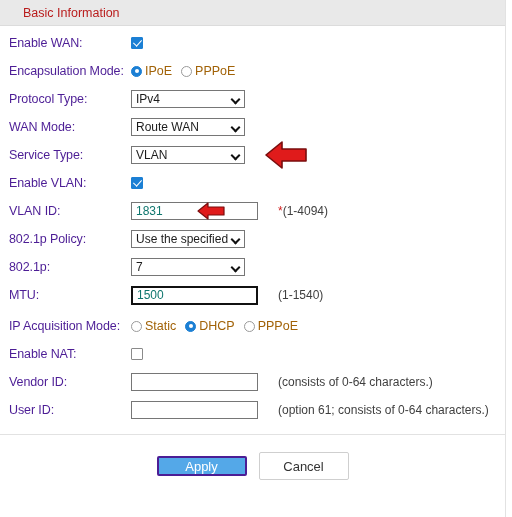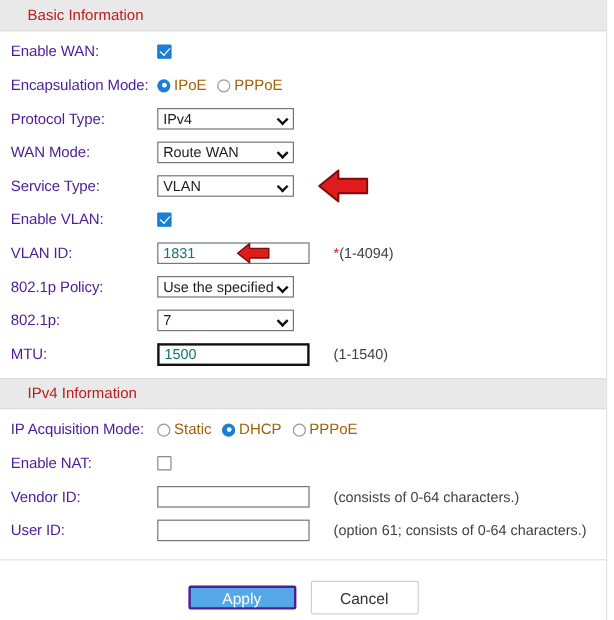--- a/index.html
+++ b/index.html
@@ -353,23 +353,20 @@
       <div class="field">
         <div class="text-input focused">
           <span>1500</span>
         </div>
         <span class="hint">(1-1540)</span>
       </div>
     </div>
 
   </div>
 
-  <div class="section-header" style="margin-top:6px;">
-    <span>IPv4 Information</span>
-  </div>
 
   <div class="form-body">
 
     <div class="row">
       <div class="label">IP Acquisition Mode:</div>
       <div class="field">
         <div class="radio-group">
           <label class="radio-item">
             <span class="rb"></span>
             <span>Static</span>

